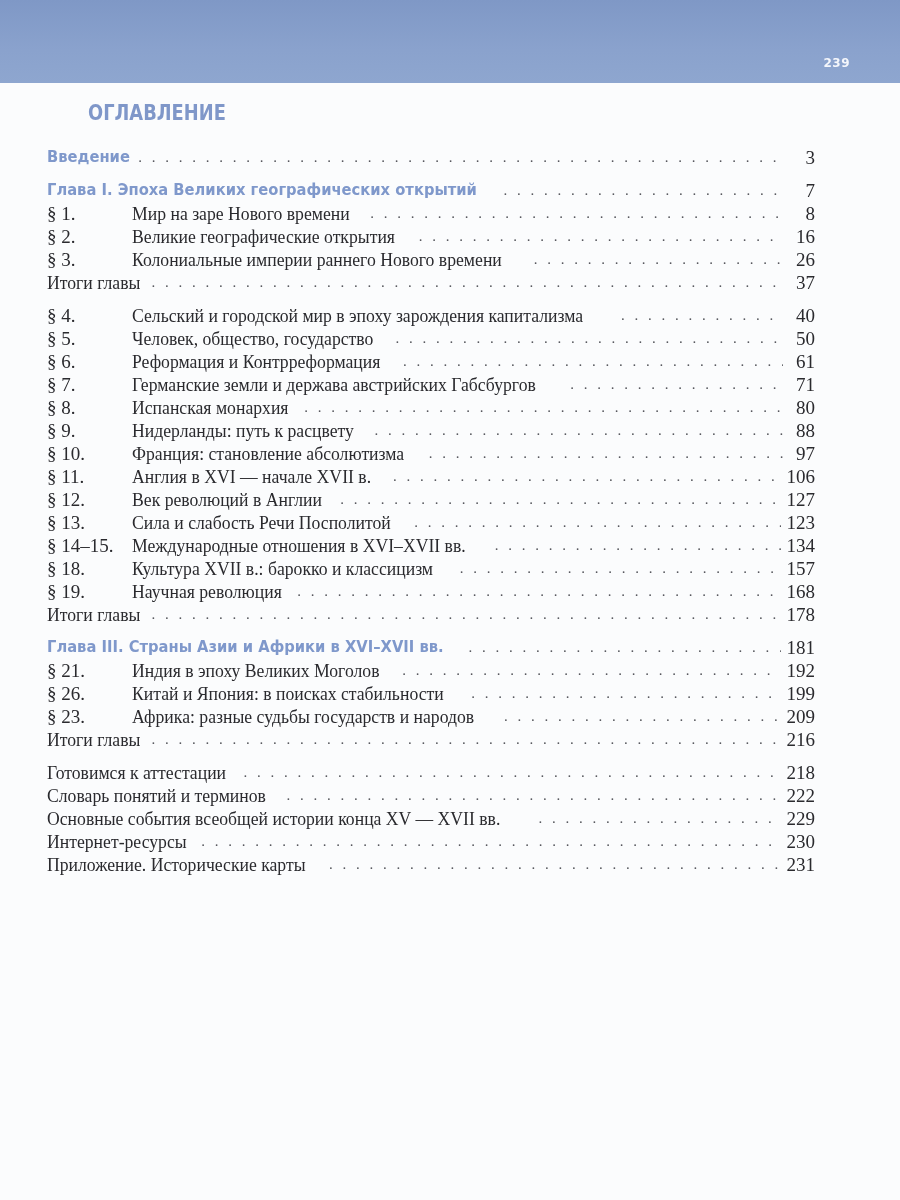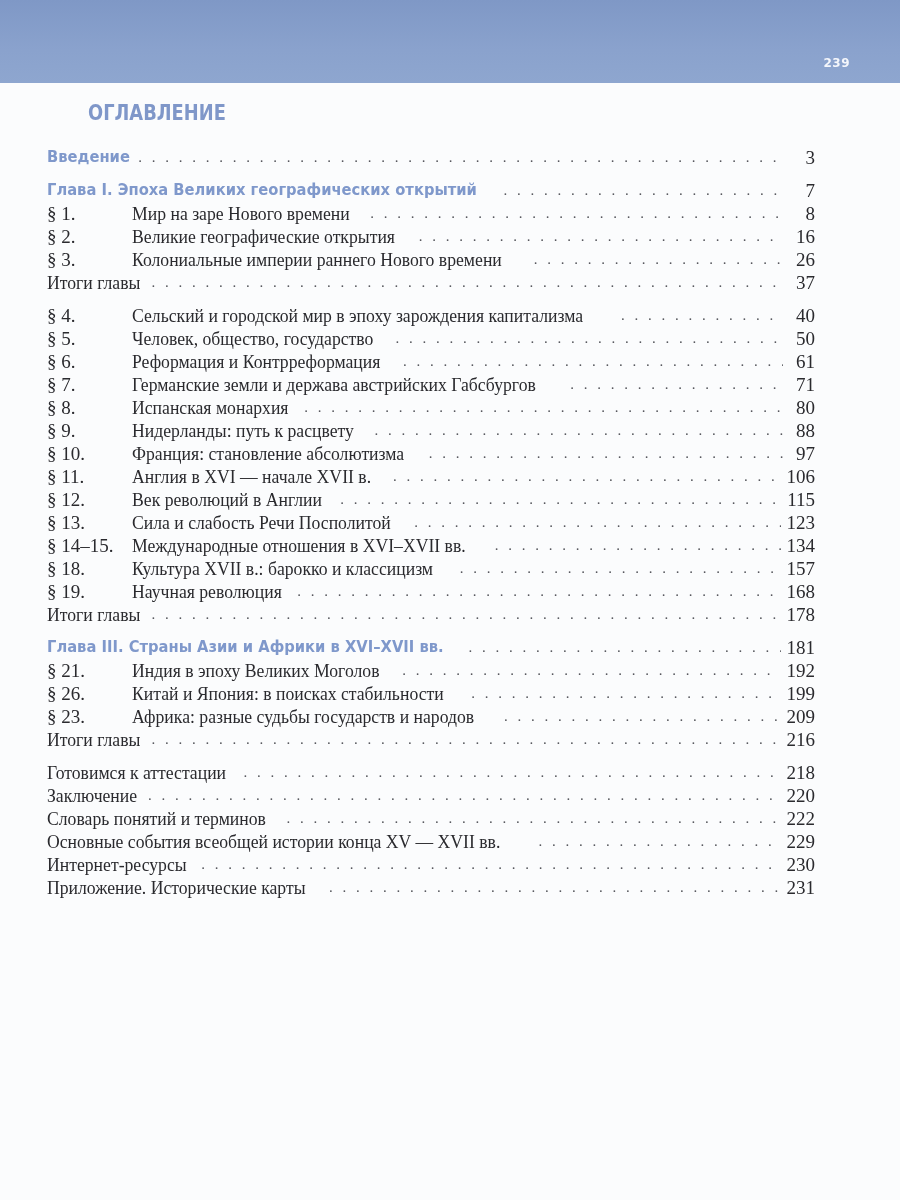--- a/index.html
+++ b/index.html
@@ -137,21 +137,21 @@
   <div class="row">
     <span class="num">§ 11.</span>
     <span class="text">Англия в XVI — начале XVII в.</span>
     <span class="dots"></span>
     <span class="page">106</span>
   </div>
   <div class="row">
     <span class="num">§ 12.</span>
     <span class="text">Век революций в Англии</span>
     <span class="dots"></span>
-    <span class="page">115</span>
+    <span class="page">127</span>
   </div>
   <div class="row">
     <span class="num">§ 13.</span>
     <span class="text">Сила и слабость Речи Посполитой</span>
     <span class="dots"></span>
     <span class="page">123</span>
   </div>
   <div class="row">
     <span class="num">§ 14–15.</span>
     <span class="text">Международные отношения в XVI–XVII вв.</span>
@@ -206,25 +206,20 @@
     <span class="page">216</span>
   </div>
   <div class="gap"></div>
 
   <div class="row">
     <span class="text">Готовимся к аттестации</span>
     <span class="dots"></span>
     <span class="page">218</span>
   </div>
   <div class="row">
-    <span class="text">Заключение</span>
-    <span class="dots"></span>
-    <span class="page">220</span>
-  </div>
-  <div class="row">
     <span class="text">Словарь понятий и терминов</span>
     <span class="dots"></span>
     <span class="page">222</span>
   </div>
   <div class="row">
     <span class="text">Основные события всеобщей истории конца XV — XVII вв.</span>
     <span class="dots"></span>
     <span class="page">229</span>
   </div>
   <div class="row">

